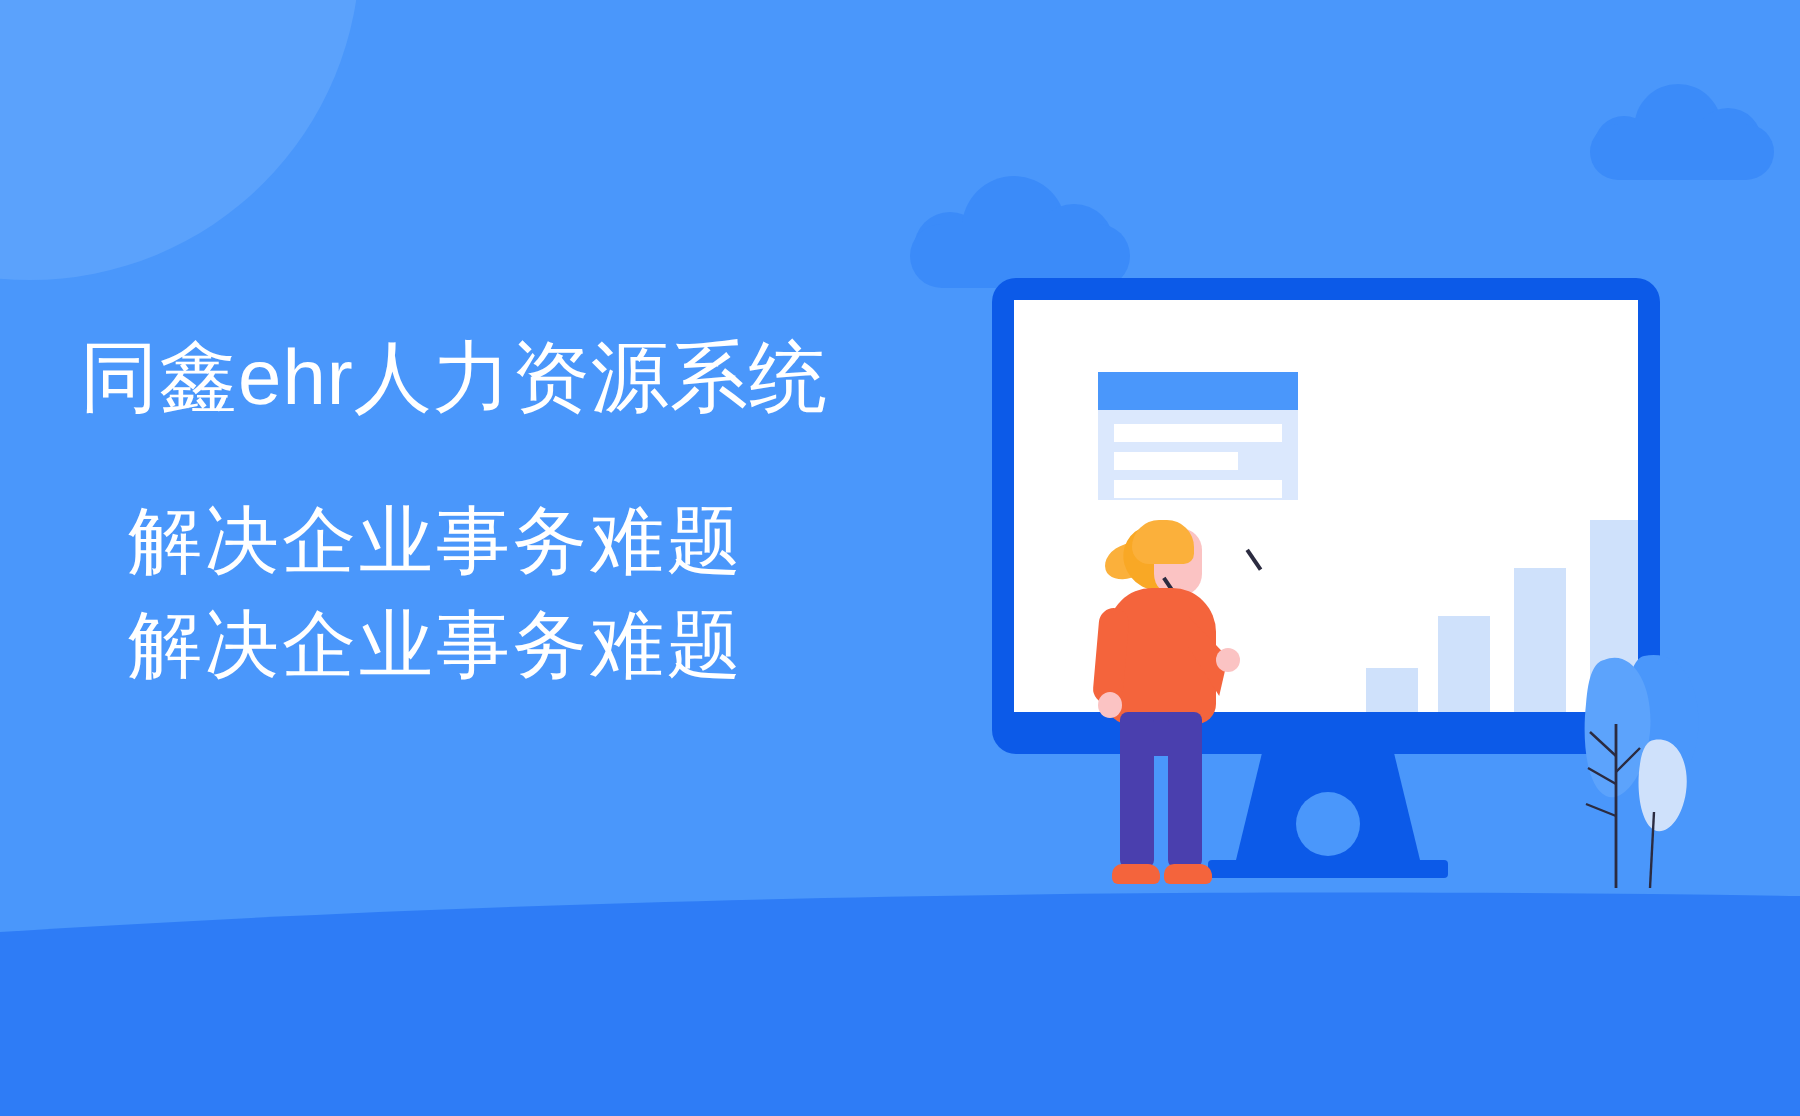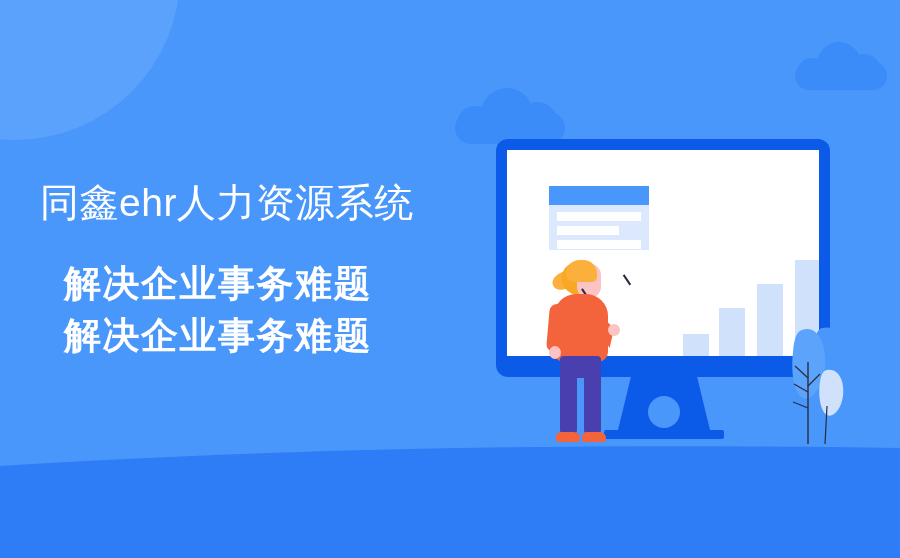--- a/index.html
+++ b/index.html
@@ -225,36 +225,36 @@
     border-radius:5px 6px 3px 3px;
   }
 
   
   #plant { position:absolute; left:775px; top:322px; width:85px; height:124px; }
   #plant svg { display:block; width:100%; height:100%; overflow:visible; }
 
   
   #text-block {
     position:absolute;
-    left:40px; top:179px;
+    left:40px; top:166px;
     width:420px;
     color:#ffffff;
   }
   #headline {
     font-size:39px;
     line-height:1.25;
     font-weight:400;
     letter-spacing:0.5px;
     white-space:nowrap;
   }
   #subheadline { margin-top:30px; padding-left:24px; }
   .sub-line {
     font-size:37px;
     line-height:1.42;
-    font-weight:700;
+    font-weight:400;
     letter-spacing:1.5px;
     white-space:nowrap;
   }
 </style>
 </head>
 <body>
 
 <div id="stage">
 
   <div class="bg-layer">

